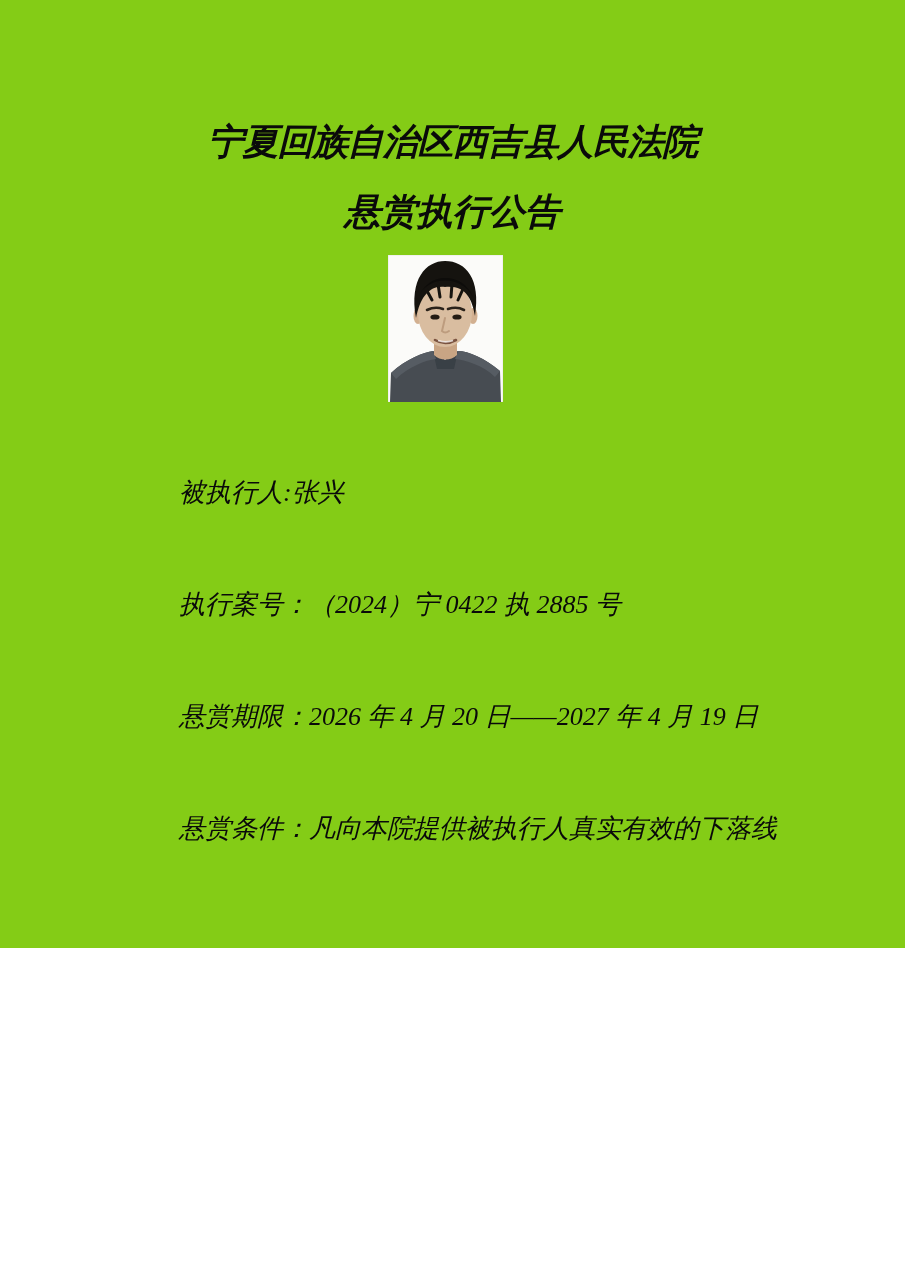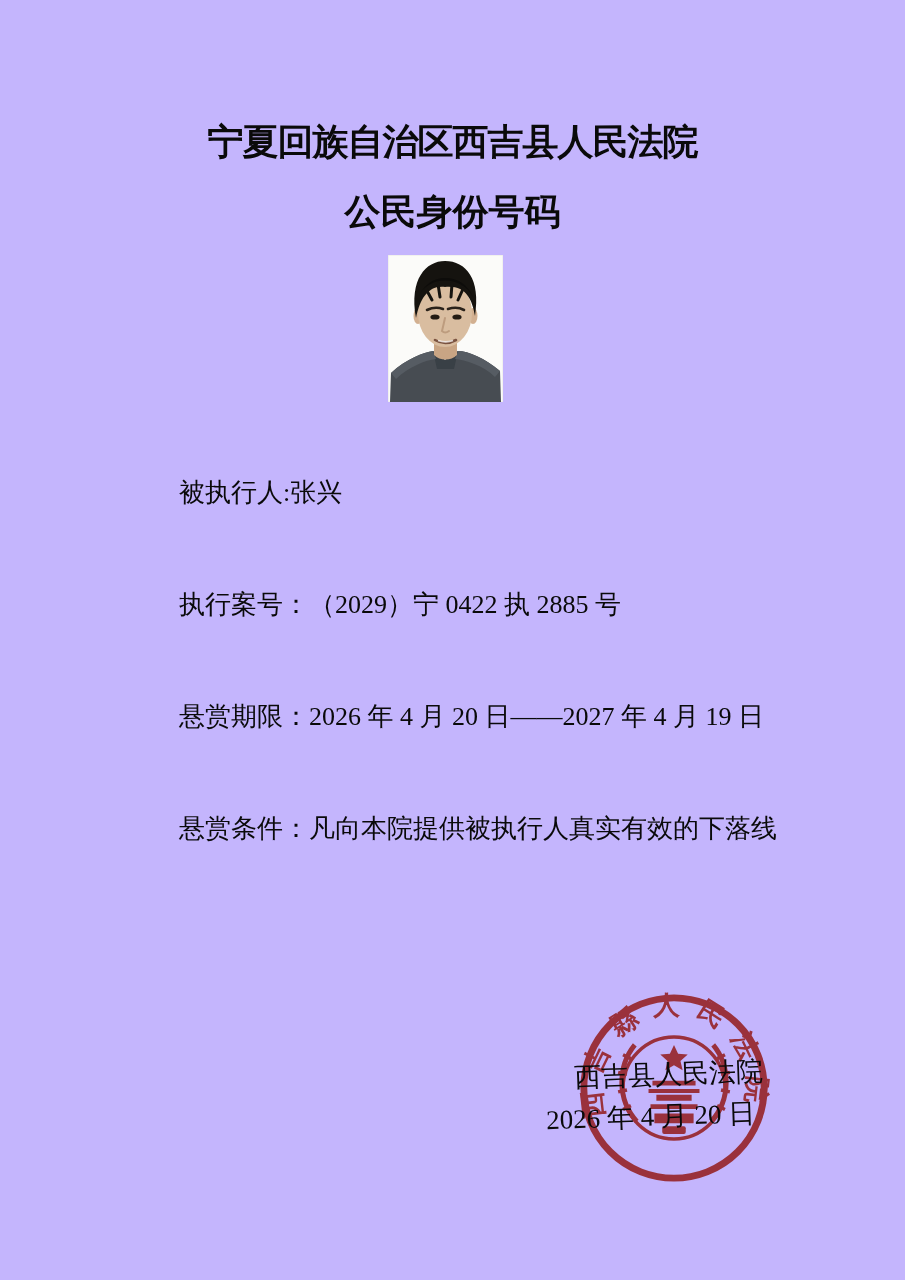--- a/index.html
+++ b/index.html
@@ -1,22 +1,23 @@
 <!DOCTYPE html>
 <html><head>
 <meta charset="utf-8">
 <style>
   html,body{margin:0;padding:0;background:#ffffff;}
   .page{
     position:relative;
-    width:905px;height:1280px;
-    background:#c4b5fd;
+    width:905px;height:948px;
+    background:#84cc16;
     font-family:"Liberation Serif","DejaVu Serif",serif;
     color:#0a0a0a;
     overflow:hidden;
+    font-style:italic;
   }
   .doc-title{
     position:absolute;top:118px;left:0;width:100%;
     text-align:center;font-size:36px;font-weight:bold;
     letter-spacing:-1px;line-height:48px;white-space:pre;
   }
   .doc-subtitle{
     position:absolute;top:188px;left:0;width:100%;
     text-align:center;font-size:36px;font-weight:bold;
     letter-spacing:0px;line-height:48px;white-space:pre;
@@ -51,21 +52,21 @@
     font-family:"Liberation Serif","DejaVu Serif",serif;
     font-weight:bold;
   }
 </style>
 </head>
 <body>
 
 <div class="page">
 
   <div class="doc-title">宁夏回族自治区西吉县人民法院</div>
-  <div class="doc-subtitle">公民身份号码</div>
+  <div class="doc-subtitle">悬赏执行公告</div>
 
   <svg class="photo" viewBox="0 0 115 147" aria-label="portrait">
     <rect width="115" height="147" fill="#fbfbf9"></rect>
     <rect width="115" height="147" fill="none" stroke="#e8e8e4" stroke-width="1"></rect>
 
     <path d="M2,147 L3,118 C18,104 36,97 45,96 L57,105 L70,96 C80,96 97,103 112,116 L113,147 Z" fill="#474c52"></path>
     <path d="M45,96 L57,105 L70,96 L66,114 L49,114 Z" fill="#394046"></path>
     <path d="M3,118 C18,104 36,97 45,96 L48,104 C38,105 20,112 8,124 Z" fill="#565c63"></path>
     <path d="M112,116 C97,103 80,96 70,96 L67,104 C77,105 95,110 107,122 Z" fill="#565c63"></path>
 
@@ -86,21 +87,21 @@
     <ellipse cx="69" cy="62" rx="4.6" ry="2.6" fill="#241c14"></ellipse>
 
     <path d="M57,63 q-2,9 -3,13 q3,3 7,0" stroke="#bd9c7e" stroke-width="2" fill="none" stroke-linecap="round"></path>
 
     <path d="M47,85 q10,6 21,0" stroke="#7a5340" stroke-width="2.6" fill="none" stroke-linecap="round"></path>
     <path d="M50,85.6 q8,2.6 15,0" stroke="#ffffff" stroke-width="1.6" fill="none" opacity="0.75"></path>
   </svg>
 
   <div class="doc-body">
     <div class="line indent">被执行人:张兴</div>
-    <div class="line indent">执行案号：（2029）宁 0422 执 2885 号</div>
+    <div class="line indent">执行案号：（2024）宁 0422 执 2885 号</div>
     <div class="line indent">悬赏期限：2026 年 4 月 20 日——2027 年 4 月 19 日</div>
     <div class="line indent">悬赏条件：凡向本院提供被执行人真实有效的下落线</div>
     
     
     
     
     
     
     
     

